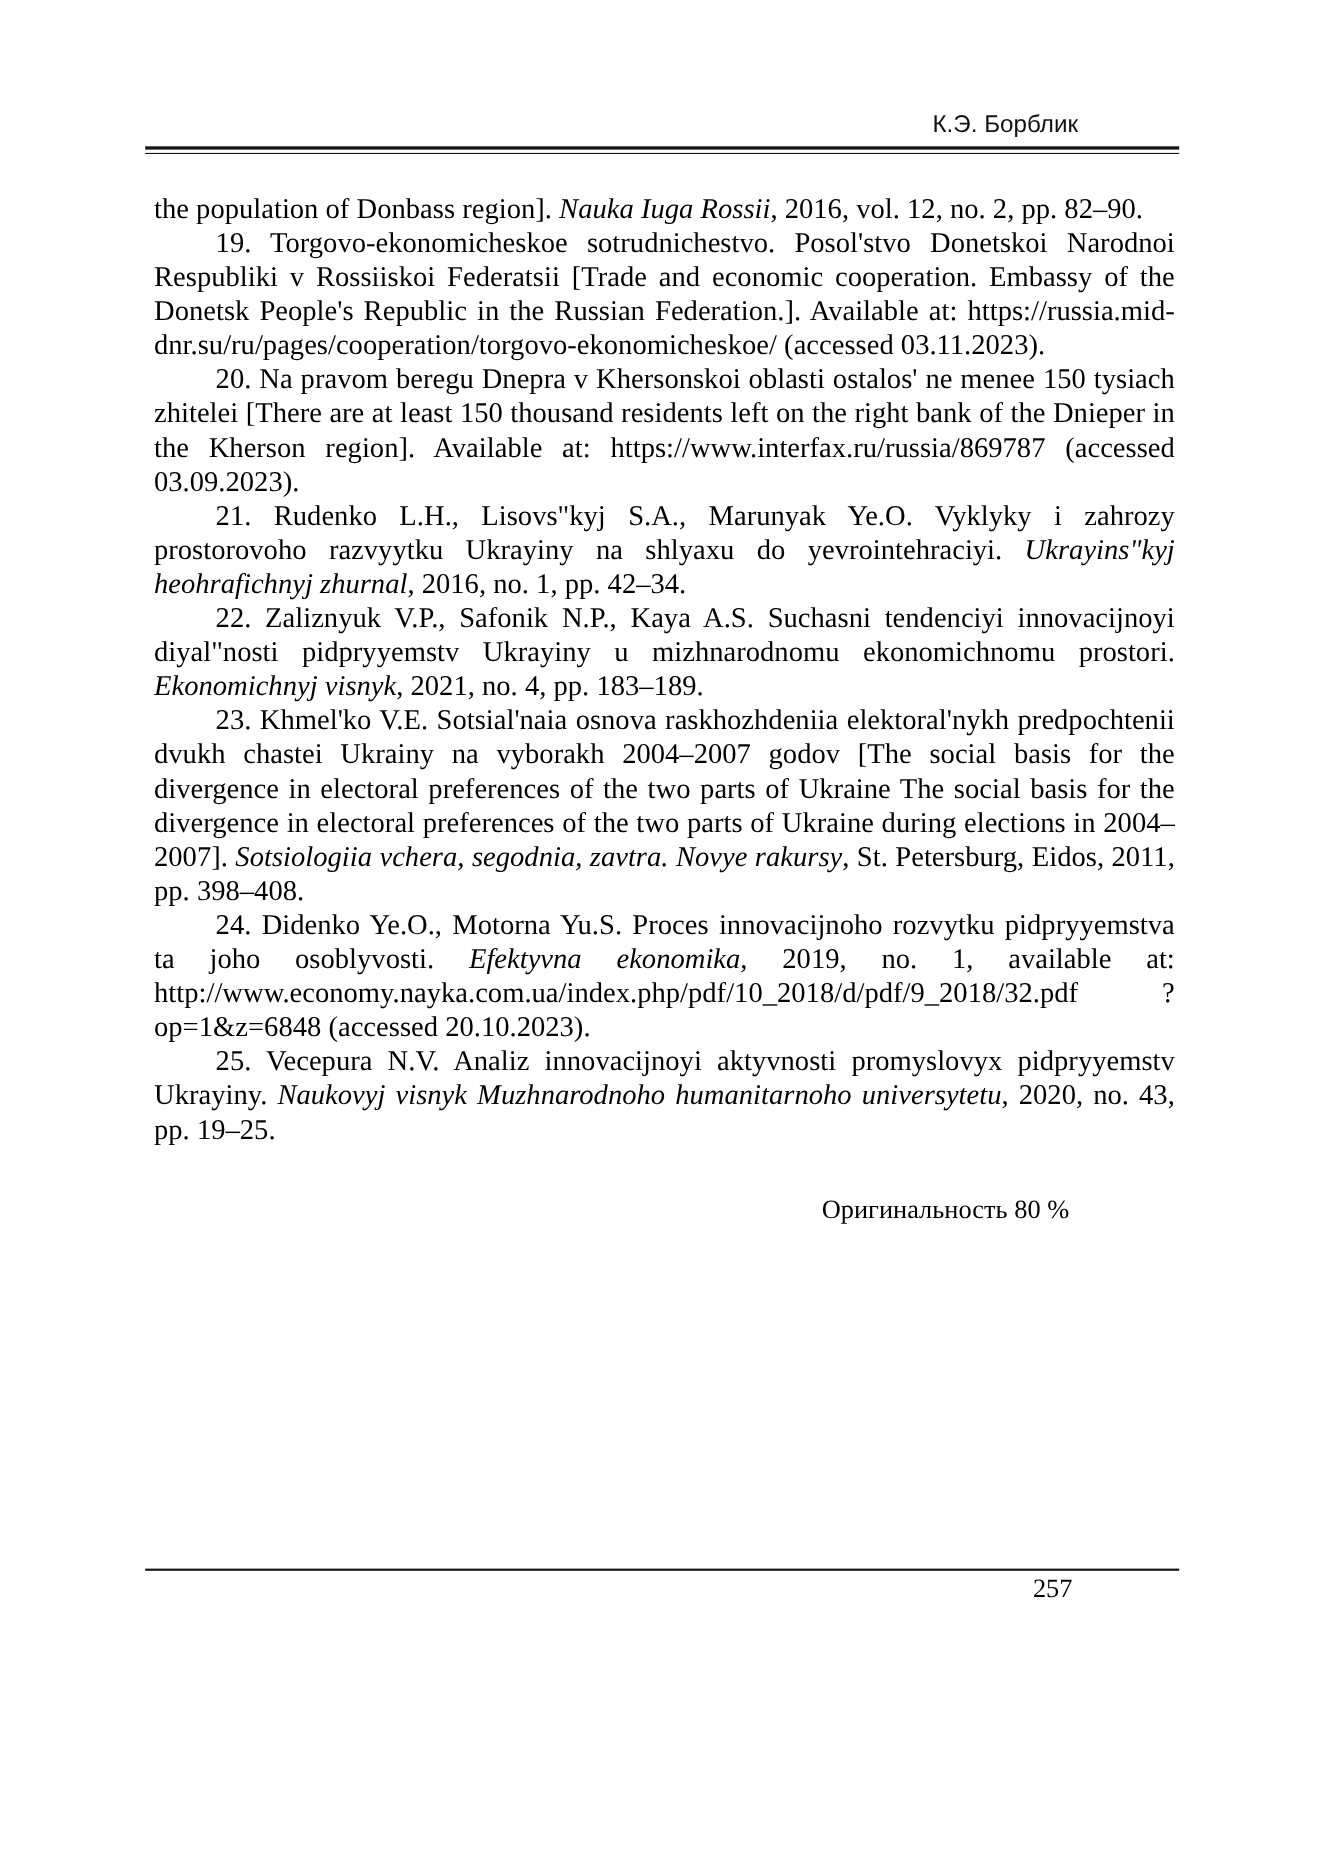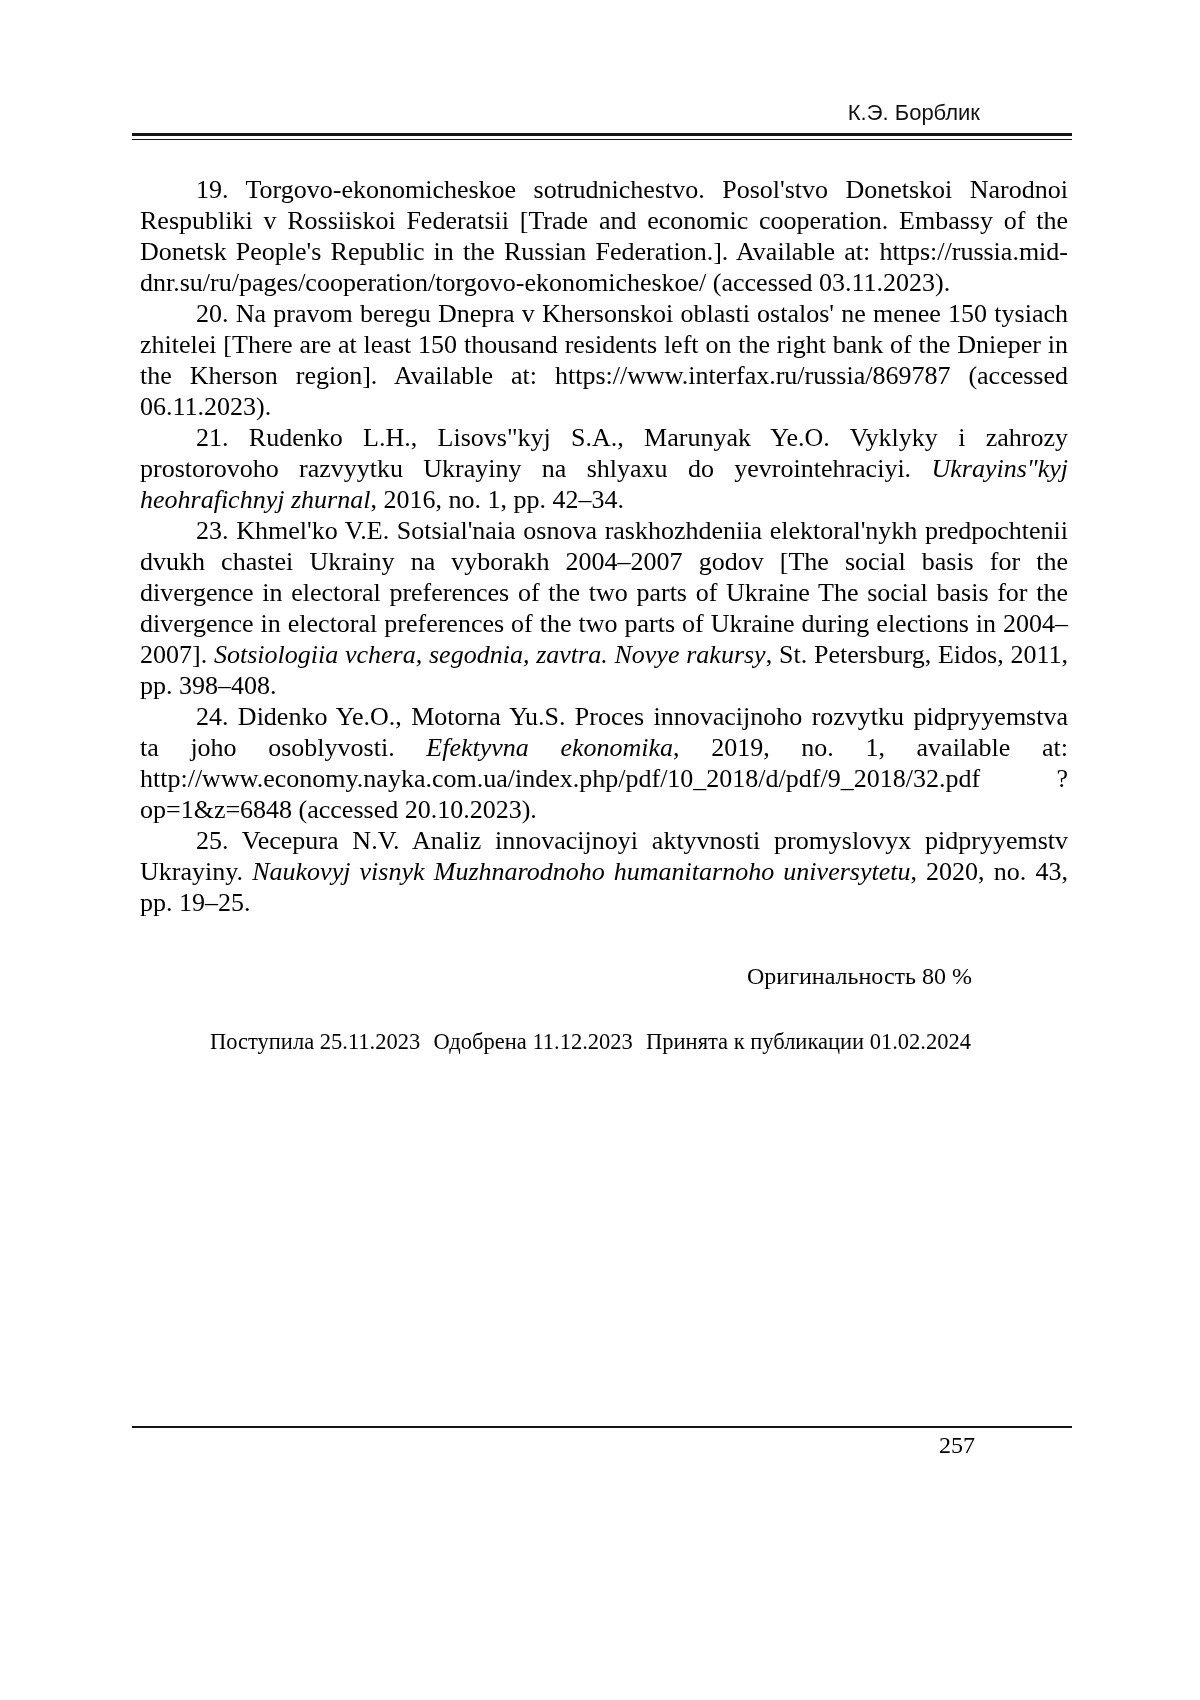--- a/index.html
+++ b/index.html
@@ -85,42 +85,39 @@
 
 <div class="page">
 
   <header>
     <div class="running-head">К.Э. Борблик</div>
     <div class="rule-top"></div>
   </header>
 
   <main class="refs">
 
+    <p class="ref cont"><span>the population of Donbass region]. </span><span class="it">Nauka Iuga Rossii</span><span>, 2016, vol. 12, no. 2, pp. 82–90.</span></p>
 
     <p class="ref"><span>19. Torgovo-ekonomicheskoe sotrudnichestvo. Posol'stvo Donetskoi Narodnoi Respubliki v Rossiiskoi Federatsii [Trade and economic cooperation. Embassy of the Donetsk People's Republic in the Russian Federation.]. Available at: https://russia.mid-dnr.su/ru/pages/cooperation/torgovo-ekonomicheskoe/ (accessed 03.11.2023).</span></p>
 
-    <p class="ref"><span>20. Na pravom beregu Dnepra v Khersonskoi oblasti ostalos' ne menee 150 tysiach zhitelei [There are at least 150 thousand residents left on the right bank of the Dnieper in the Kherson region]. Available at: https://www.interfax.ru/russia/869787 (accessed 06.11.2023).</span></p>
+    <p class="ref"><span>20. Na pravom beregu Dnepra v Khersonskoi oblasti ostalos' ne menee 150 tysiach zhitelei [There are at least 150 thousand residents left on the right bank of the Dnieper in the Kherson region]. Available at: https://www.interfax.ru/russia/869787 (accessed 03.09.2023).</span></p>
 
     <p class="ref"><span>21. Rudenko L.H., Lisovs"kyj S.A., Marunyak Ye.O. Vyklyky i zahrozy prostorovoho razvyytku Ukrayiny na shlyaxu do yevrointehraciyi. </span><span class="it">Ukrayins"kyj heohrafichnyj zhurnal</span><span>, 2016, no. 1, pp. 42–34.</span></p>
 
+    <p class="ref"><span>22. Zaliznyuk V.P., Safonik N.P., Kaya A.S. Suchasni tendenciyi innovacijnoyi diyal"nosti pidpryyemstv Ukrayiny u mizhnarodnomu ekonomichnomu prostori. </span><span class="it">Ekonomichnyj visnyk</span><span>, 2021, no. 4, pp. 183–189.</span></p>
 
     <p class="ref"><span>23. Khmel'ko V.E. Sotsial'naia osnova raskhozhdeniia elektoral'nykh predpochtenii dvukh chastei Ukrainy na vyborakh 2004–2007 godov [The social basis for the divergence in electoral preferences of the two parts of Ukraine The social basis for the divergence in electoral preferences of the two parts of Ukraine during elections in 2004–2007]. </span><span class="it">Sotsiologiia vchera, segodnia, zavtra. Novye rakursy</span><span>, St. Petersburg, Eidos, 2011, pp. 398–408.</span></p>
 
     <p class="ref"><span>24. Didenko Ye.O., Motorna Yu.S. Proces innovacijnoho rozvytku pidpryyemstva ta joho osoblyvosti. </span><span class="it">Efektyvna ekonomika</span><span>, 2019, no. 1, available at: http://www.economy.nayka.com.ua/index.php/pdf/10_2018/d/pdf/9_2018/32.pdf ?op=1&amp;z=6848 (accessed 20.10.2023).</span></p>
 
     <p class="ref"><span>25. Vecepura N.V. Analiz innovacijnoyi aktyvnosti promyslovyx pidpryyemstv Ukrayiny. </span><span class="it">Naukovyj visnyk Muzhnarodnoho humanitarnoho universytetu</span><span>, 2020, no. 43, pp. 19–25.</span></p>
 
   </main>
 
   <div class="originality">Оригинальность 80 %</div>
 
-  <div class="dates-row">
-    <span>Поступила 25.11.2023</span>
-    <span>Одобрена 11.12.2023</span>
-    <span>Принята к публикации 01.02.2024</span>
-  </div>
 
   <footer class="page-footer">
     <div class="rule-bottom"></div>
     <div class="page-number">257</div>
   </footer>
 
 </div>
 
 </body></html>

